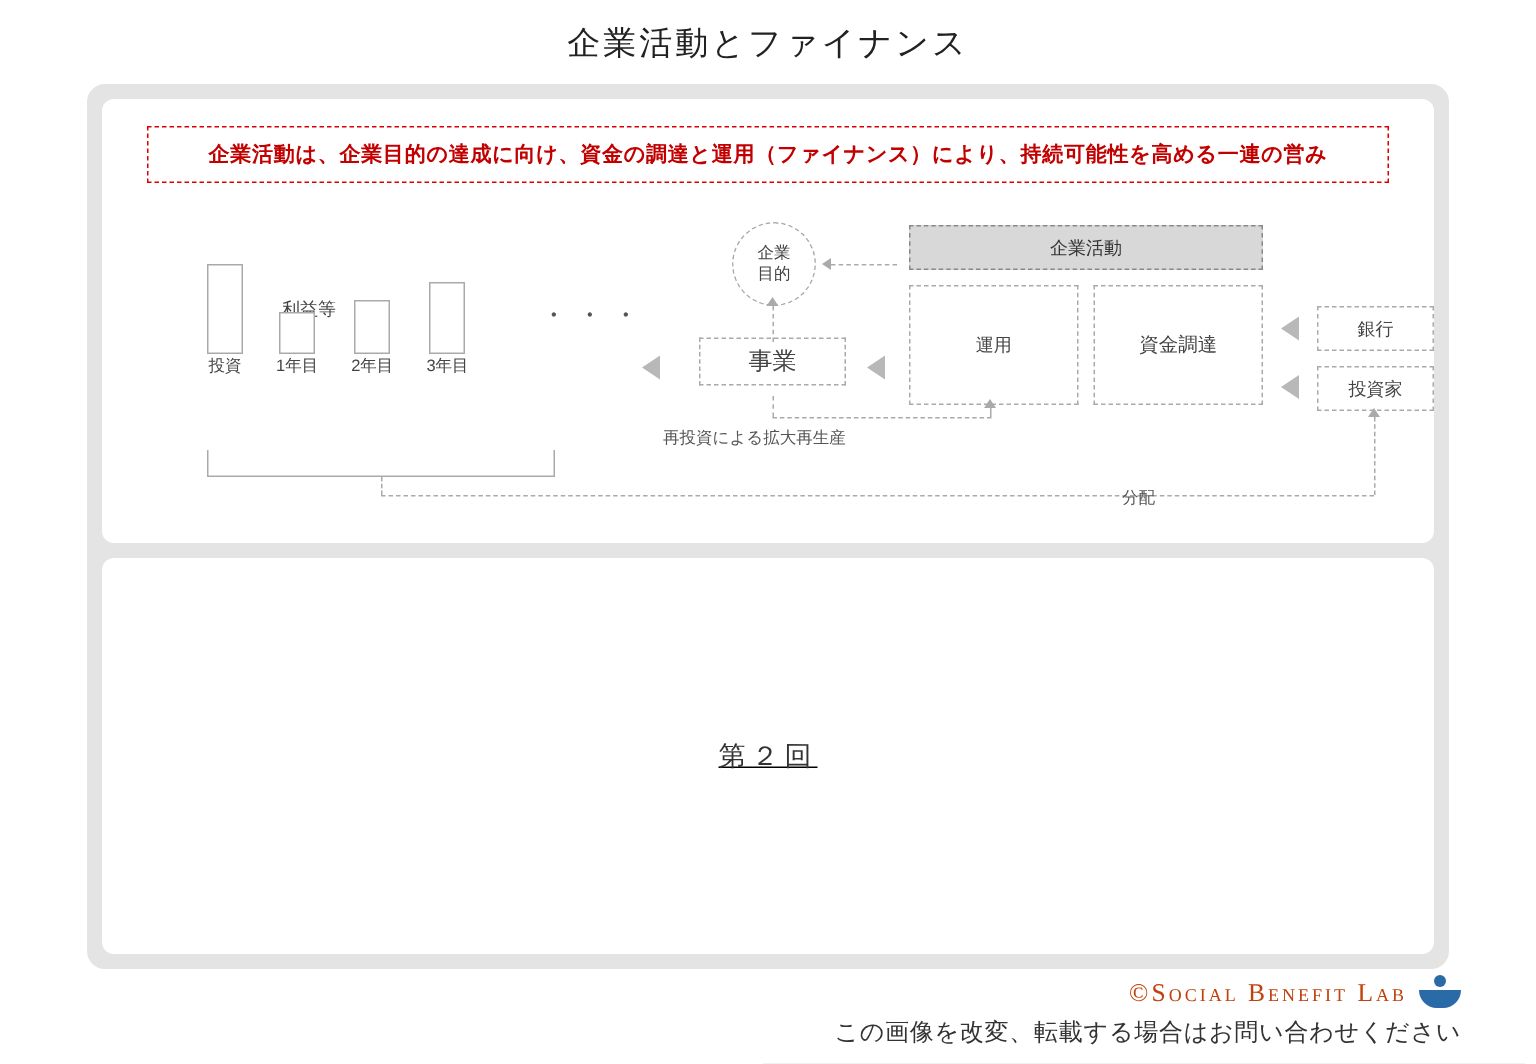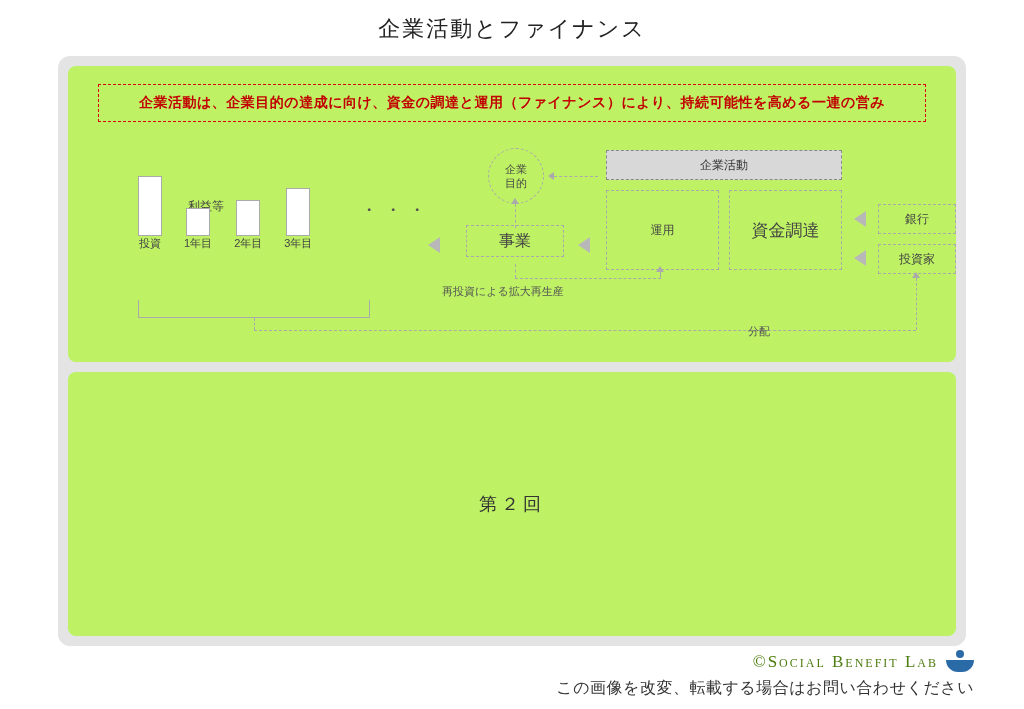--- a/index.html
+++ b/index.html
@@ -19,23 +19,24 @@
     padding: 14px 0 12px;
     letter-spacing: 2px;
   }
   .outer-frame {
     margin: 0 58px;
     border: 10px solid #e4e4e4;
     border-radius: 12px;
     background: #e4e4e4;
   }
   .panel {
-    background: #bef264;
+    background: #ffffff;
     border-radius: 8px;
     margin: 0;
+    text-decoration: underline;
   }
   .panel-top {
     height: 296px;
     margin-bottom: 10px;
     position: relative;
   }
   .panel-bottom {
     height: 264px;
     display: flex;
     align-items: center;
@@ -133,21 +134,21 @@
     border:1px dashed #aaa;
     display:flex; align-items:center; justify-content:center;
     font-size:12px; color:#444;
   }
   .fund-box {
     position:absolute;
     left:631px; top:54px;
     width:113px; height:80px;
     border:1px dashed #aaa;
     display:flex; align-items:center; justify-content:center;
-    font-size:17px; color:#444;
+    font-size:13px; color:#444;
   }
   .bank-box, .inv-box {
     position:absolute;
     width:78px; height:30px;
     border:1px dashed #aaa;
     display:flex; align-items:center; justify-content:center;
     font-size:12px; color:#444;
   }
   .bank-box { left:780px; top:68px; }
   .inv-box  { left:780px; top:108px; }
@@ -174,21 +175,21 @@
   .sm-tri-l { position:absolute; width:0;height:0; border-style:solid; border-width:4px 6px 4px 0; border-color:transparent #aaa transparent transparent; }
   .sm-tri-u { position:absolute; width:0;height:0; border-style:solid; border-width:0 4px 6px 4px; border-color:transparent transparent #aaa transparent; }
 
   
   .footer {
     position:absolute;
     right:50px; bottom:10px;
     text-align:right;
   }
   .brand {
-    color:#4d7c0f;
+    color:#c2410c;
     font-family: Georgia, 'Times New Roman', serif;
     font-variant: small-caps;
     letter-spacing:2px;
     font-size:17px;
     display:flex; align-items:center; justify-content:flex-end; gap:8px;
   }
   .brand-icon {
     width:28px; height:24px; position:relative;
   }
   .brand-icon::before{

